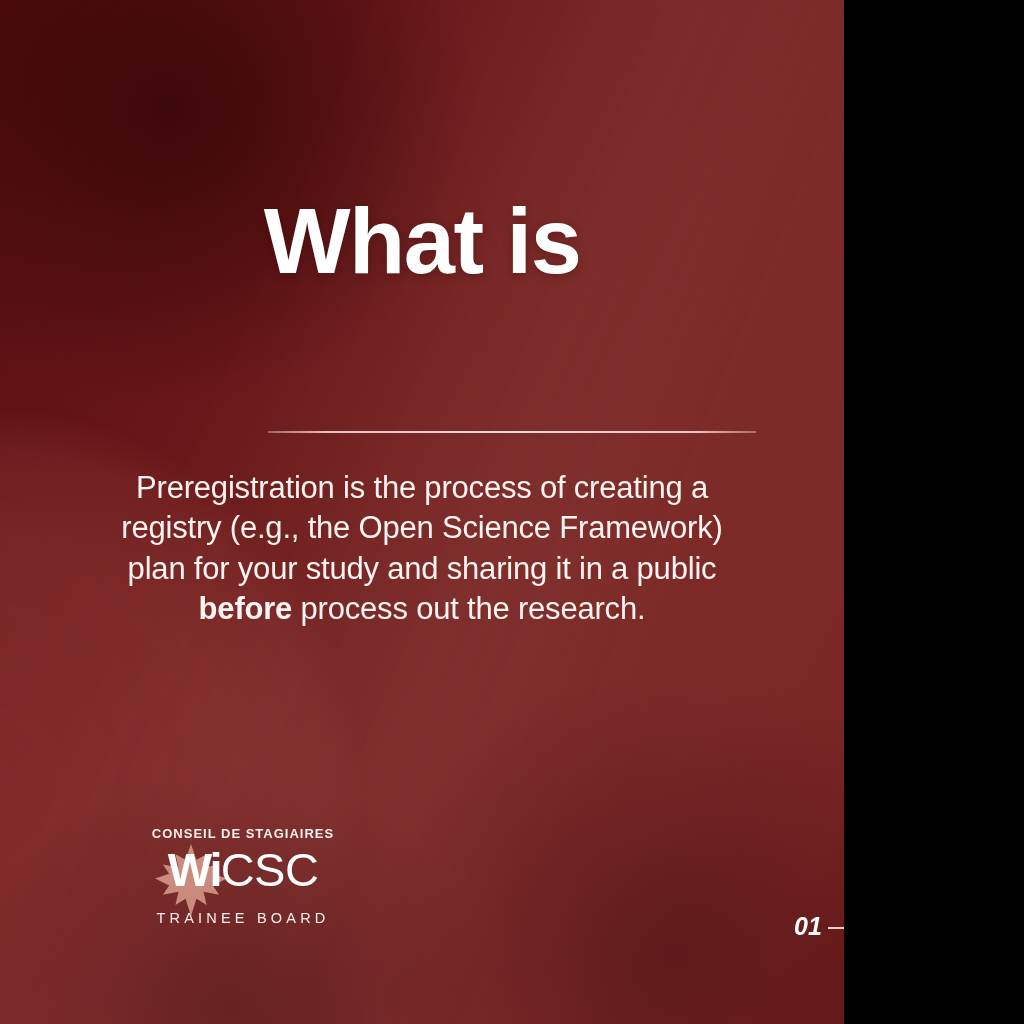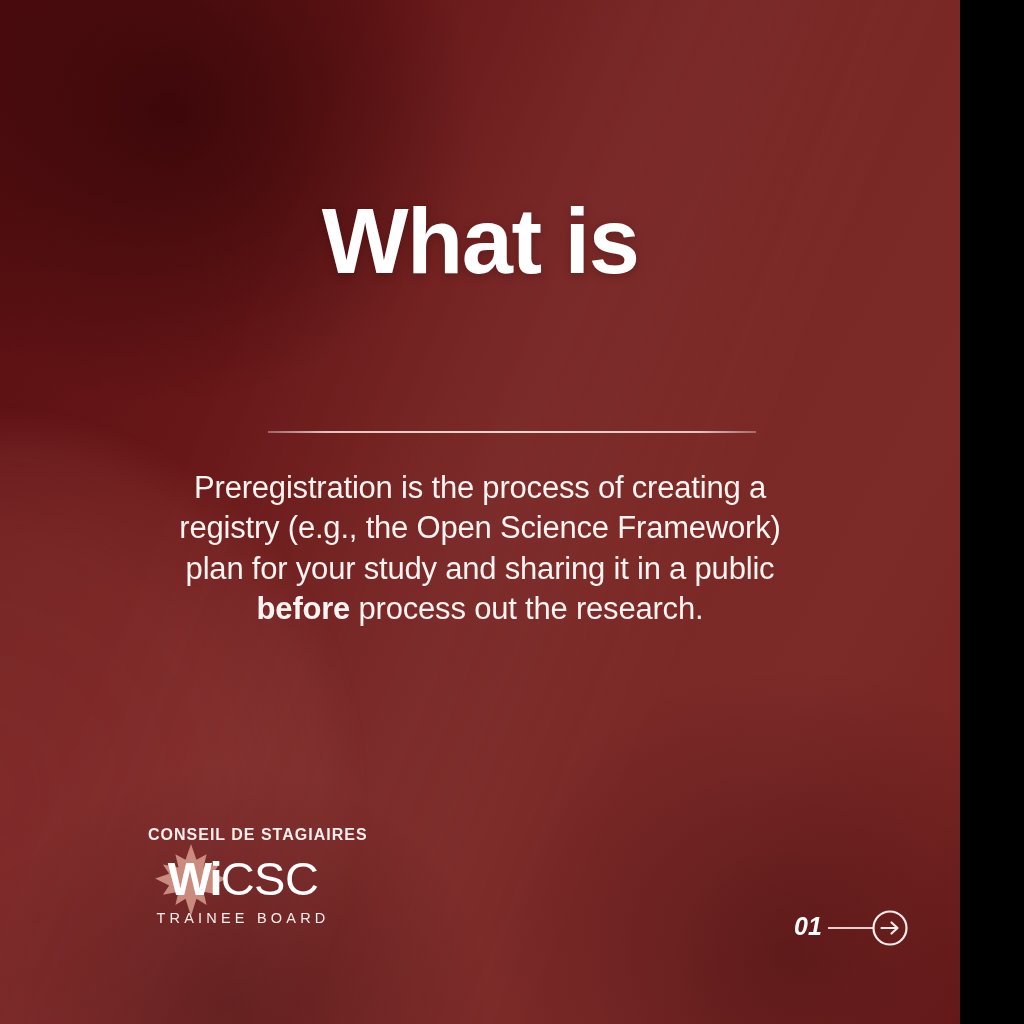--- a/index.html
+++ b/index.html
@@ -2,21 +2,21 @@
 <html><head>
 <meta charset="utf-8">
 <style>
   html, body {
     margin: 0;
     padding: 0;
     background: #000;
   }
   #slide {
     position: relative;
-    width: 960px;
+    width: 844px;
     height: 1024px;
     overflow: hidden;
     font-family: "Liberation Sans", sans-serif;
     background: #a21caf;
   }
 
   
   .bg-base {
     position: absolute;
     inset: 0;
@@ -154,38 +154,37 @@
     top: 14px;
     width: 78px;
     height: 80px;
     opacity: 0.82;
   }
   .logo-top {
     position: absolute;
     left: 0;
     top: 0;
     width: 190px;
-    text-align: left;
+    text-align: center;
     color: #fbeeec;
-    font-size: 16px;
+    font-size: 13px;
     font-weight: bold;
     letter-spacing: 1.0px;
     white-space: nowrap;
   }
   .logo-mid {
     position: absolute;
     left: 0;
     top: 18px;
     width: 190px;
     text-align: center;
     font-size: 47px;
     line-height: 1.12;
     color: #ffffff;
     white-space: nowrap;
-    margin-top: 9px;
   }
   .logo-mid .wi { font-weight: bold; letter-spacing: -2px; }
   .logo-mid .csc { font-weight: normal; letter-spacing: -0.5px; }
   .logo-bot {
     position: absolute;
     left: 0;
     top: 84px;
     width: 190px;
     text-align: center;
     color: #fbeeec;

